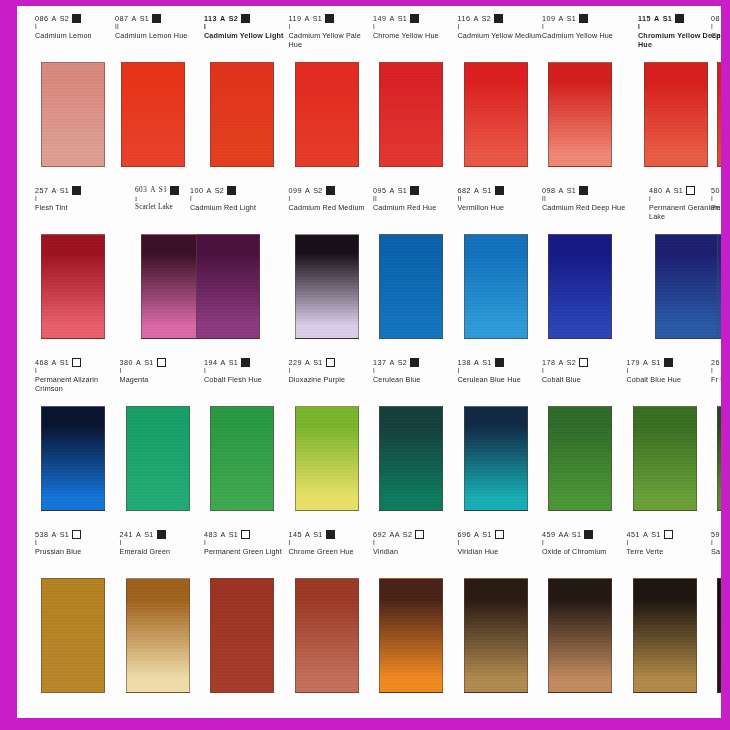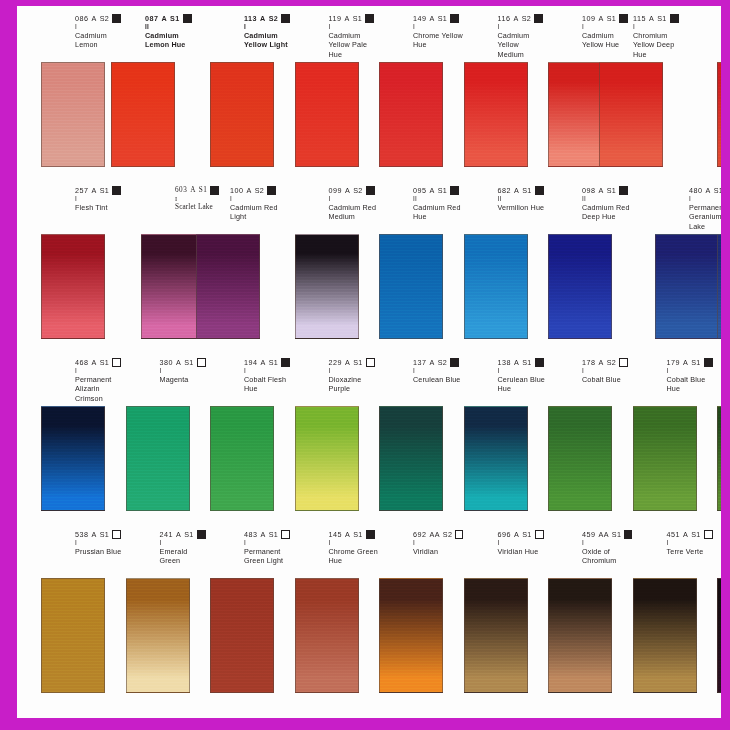--- a/index.html
+++ b/index.html
@@ -49,21 +49,20 @@
   }
   .row.r4{height:180px;}
   .cell{
     position:absolute;
     top:0;
     width:90px;
   }
   .meta{
     height:46px;
     padding-left:0px;
-    margin-left:40px;
   }
   .code-line{
     font-size:7.2px;
     color:#231f20;
     letter-spacing:.35px;
     white-space:nowrap;
     line-height:9px;
     display:flex;
     align-items:center;
     gap:3px;
@@ -124,21 +123,21 @@
                 <span>S2</span>
                 <span class="perm filled"></span>
               </div>
               <div class="series">I</div>
               <div class="pname">Cadmium Lemon</div>
             </div>
             <div class="swatch" style="background: linear-gradient(rgb(217, 137, 127) 0%, rgb(217, 137, 127) 18%, rgb(221, 160, 147) 88%, rgb(221, 160, 147) 100%);">
               <div class="grain"></div>
             </div>
           </div>
-          <div class="cell" style="left: 88px; font-weight: bold;">
+          <div class="cell" style="left: 98px;">
             <div class="meta">
               <div class="code-line">
                 <span class="num">087</span>
                 <span>A</span>
                 <span>S1</span>
                 <span class="perm filled"></span>
               </div>
               <div class="series">II</div>
               <div class="pname">Cadmium Lemon Hue</div>
             </div>
@@ -214,21 +213,21 @@
                 <span>S1</span>
                 <span class="perm filled"></span>
               </div>
               <div class="series">I</div>
               <div class="pname">Cadmium Yellow Hue</div>
             </div>
             <div class="swatch" style="background: linear-gradient(rgb(211, 31, 28) 0%, rgb(211, 31, 28) 18%, rgb(239, 135, 117) 88%, rgb(239, 135, 117) 100%);">
               <div class="grain"></div>
             </div>
           </div>
-          <div class="cell" style="left: 576px;">
+          <div class="cell" style="left: 621px; font-weight: bold;">
             <div class="meta">
               <div class="code-line">
                 <span class="num">115</span>
                 <span>A</span>
                 <span>S1</span>
                 <span class="perm filled"></span>
               </div>
               <div class="series">I</div>
               <div class="pname">Chromium Yellow Deep Hue</div>
             </div>

